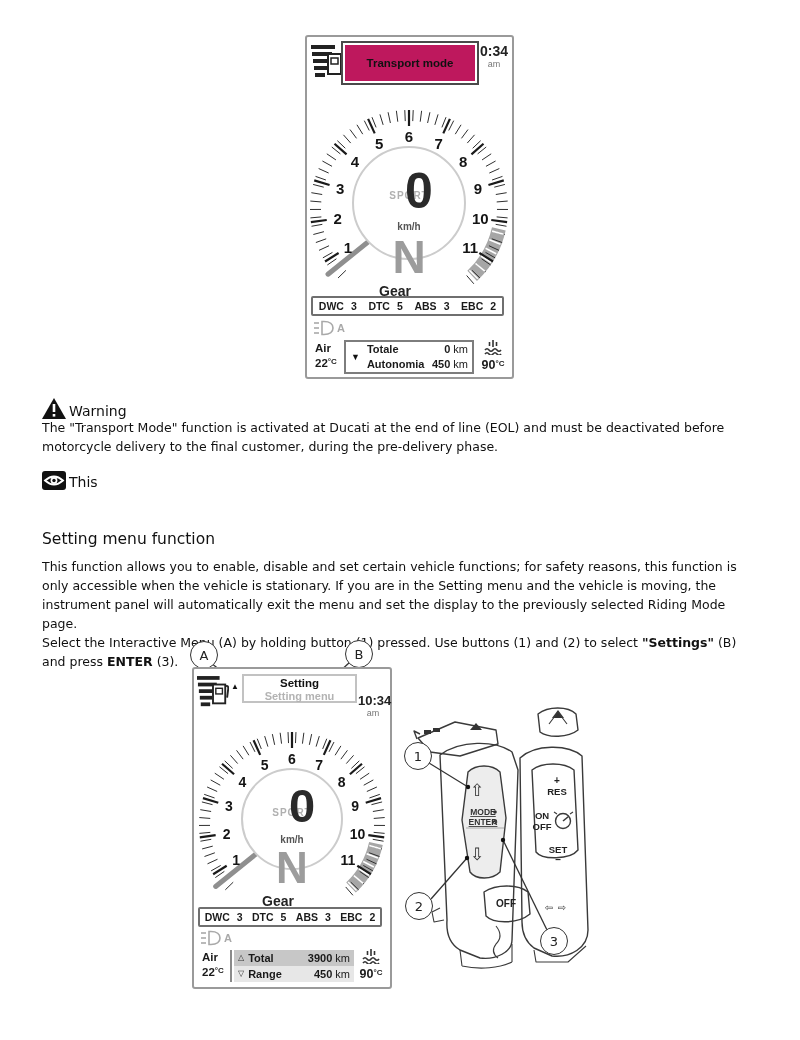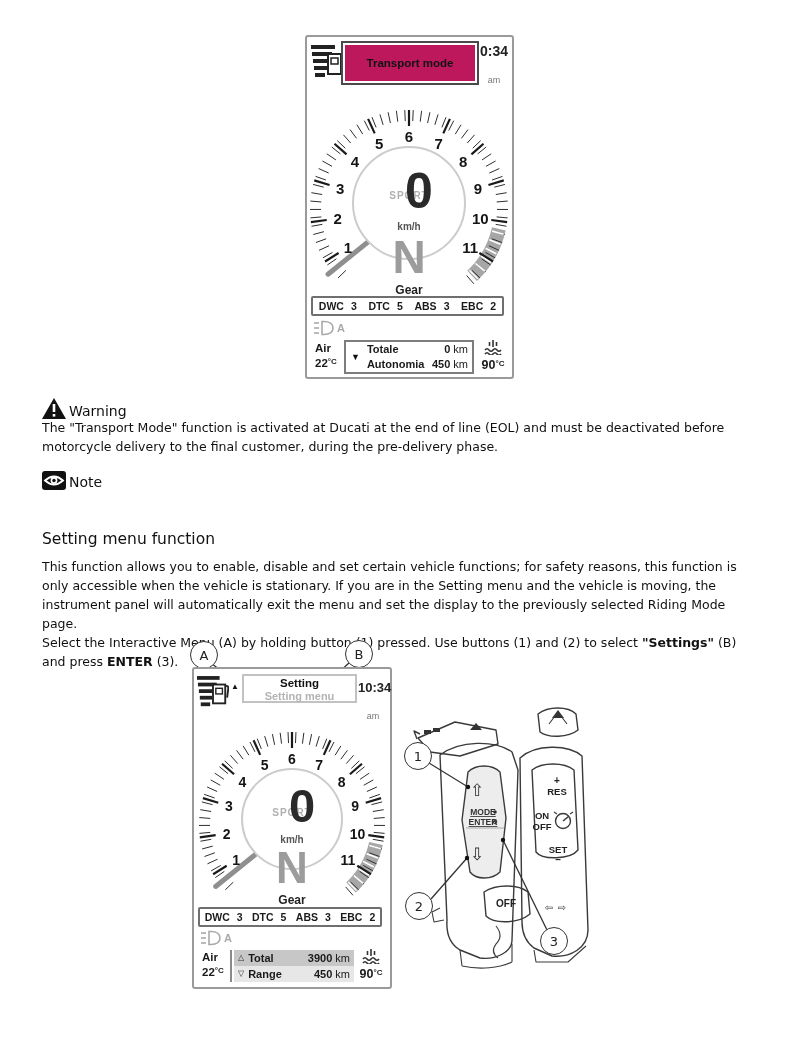--- a/index.html
+++ b/index.html
@@ -11,26 +11,26 @@
   .dash *{box-sizing:border-box;}
   .abs{position:absolute;}
   .banner-outer{position:absolute;border:2px solid #4a4a4a;background:#fff;padding:2px;}
   .banner-inner{background:#be185d;height:100%;display:flex;align-items:center;justify-content:center;
         font-weight:bold;font-size:11.5px;color:#111;white-space:nowrap;padding:0 6px;}
   .menu-box{position:absolute;border:2px solid #c2c2c2;background:#fff;text-align:center;padding-top:1px;}
   .menu-title{font-weight:bold;font-size:11.5px;color:#111;line-height:13px;}
   .menu-sel{font-weight:bold;font-size:11px;color:#b3b3b3;line-height:12px;}
   .clock{position:absolute;text-align:center;line-height:1;}
   .clock .t{font-weight:bold;font-size:14px;color:#222;}
-  .clock .ap{font-size:9px;color:#777;margin-top:18px;}
+  .clock .ap{font-size:9px;color:#777;margin-top:2px;}
   .g-mode{position:absolute;color:#b0b0b0;font-weight:bold;font-size:10px;letter-spacing:1px;text-align:center;width:60px;margin-top:35px;}
   .g-speed{position:absolute;font-weight:bold;color:#2a2a2a;text-align:center;}
   .g-unit{position:absolute;font-weight:bold;font-size:10px;color:#555;text-align:center;}
   .g-gear{position:absolute;font-weight:bold;color:#9c9c9c;text-align:center;}
-  .g-gearlbl{position:absolute;font-weight:bold;font-size:12px;color:#222;text-align:center;}
+  .g-gearlbl{position:absolute;font-weight:bold;font-size:14px;color:#222;text-align:left;}
   .status-row{position:absolute;border:2px solid #6f6f6f;border-radius:2px;display:flex;
         align-items:center;justify-content:space-around;font-size:10.5px;font-weight:bold;}
   .status-item{display:flex;gap:7px;}
   .beam{position:absolute;display:flex;align-items:center;gap:2px;color:#a9a9a9;font-weight:bold;font-size:11px;}
   .air{position:absolute;font-weight:bold;font-size:11.5px;line-height:15px;}
   .unit-sm{font-size:8px;position:relative;top:-3px;}
   .trip-box1{position:absolute;border:2px solid #7d7d7d;display:flex;align-items:center;}
   .trip-caret{font-size:9px;color:#111;padding:0 3px 0 5px;}
   .trip-rows{flex:1;}
   .trip-row{display:flex;justify-content:space-between;font-size:11px;line-height:15px;padding:0 4px;}
@@ -255,21 +255,21 @@
   </div>
   <div class="doc-par" style="left:42px;top:418px;">The "Transport Mode" function is activated at Ducati at the end of line (EOL) and must be deactivated before motorcycle delivery to the final customer, during the pre-delivery phase.</div>
 
   <div class="doc-head" style="left:42px;top:471px;">
     <svg width="24" height="19" viewBox="0 0 24 19">
       <rect x="0" y="0" width="24" height="19" rx="3" fill="#111"></rect>
       <path d="M3,9.5 Q12,1.5 21,9.5 Q12,17.5 3,9.5 Z" fill="none" stroke="#fff" stroke-width="1.8"></path>
       <circle cx="12" cy="9.5" r="3.4" fill="#fff"></circle>
       <circle cx="12" cy="9.5" r="1.7" fill="#111"></circle>
     </svg>
-    <span>Note</span>
+    <span>This</span>
   </div>
 
   <div class="sec-head" style="left:42px;top:530px;">Setting menu function</div>
   <div class="doc-par" style="left:42px;top:557px;"><span>This function allows you to enable, disable and set certain vehicle functions; for safety reasons, this function is only accessible when the vehicle is stationary. If you are in the Setting menu and the vehicle is moving, the instrument panel will automatically exit the menu and set the display to the previously selected Riding Mode page.</span><br><span>Select the Interactive Menu (A) by holding button (1) pressed. Use buttons (1) and (2) to select </span><span class="b">"Settings"</span><span> (B) and press </span><span class="b">ENTER</span><span> (3).</span></div>
 
   <svg class="abs" style="position:absolute;left:185px;top:640px;" width="220" height="60" viewBox="0 0 220 60">
     <g stroke="#333" stroke-width="1.3">
       <line x1="26" y1="23" x2="49" y2="41"></line>
       <line x1="165" y1="22" x2="140" y2="45"></line>
     </g>
@@ -292,21 +292,21 @@
         <rect x="17" y="12" width="13" height="20"></rect>
           <rect x="20" y="16" width="7" height="6" stroke-width="1.5"></rect>
       </g>
       <path d="M30,14 q4,-2 3,4 l-1,8" stroke="#222" stroke-width="2" fill="none"></path>
     </svg>
     <div class="abs" style="left:37px;top:13px;font-size:8px;color:#111;">▲</div>
     <div class="menu-box" style="left:48px;top:5px;width:115px;height:29px;">
       <div class="menu-title">Setting</div>
       <div class="menu-sel">Setting menu</div>
     </div>
-    <div class="clock" style="left:164px;top:12px;width:30px;">
+    <div class="clock" style="left:164px;top:25px;width:30px;">
       <div class="t" style="font-size:13px;">10:34</div>
       <div class="ap">am</div>
     </div>
     <svg class="abs" style="left:0;top:40px;" width="196" height="200" viewBox="0 0 196 200">
         <path d="M181.96794894125728,134.58449758800091 A86,86 0 0 1 157.04588847923645,178.52665874407148" stroke="#a6a6a6" stroke-width="14" fill="none"></path>
         <line x1="39.213330172660406" y1="173.1675384340743" x2="31.327313488505098" y2="180.8363545654745" stroke="#2f2f2f" stroke-width="1"></line>
         <line x1="34.563236181851956" y1="167.95937832846448" x2="26.053426401368682" y2="174.9295388359414" stroke="#2f2f2f" stroke-width="1"></line>
         <line x1="30.373052179464324" y1="162.37451809429984" x2="21.301144545002217" y2="168.5954900337791" stroke="#2f2f2f" stroke-width="1"></line>
         <line x1="26.673156566916973" y1="156.45344739169286" x2="17.104921472235105" y2="161.88012935887116" stroke="#2f2f2f" stroke-width="1"></line>
         <line x1="23.490373205420752" y1="150.23909337194138" x2="13.49517936712354" y2="154.83214248281155" stroke="#2f2f2f" stroke-width="1"></line>

